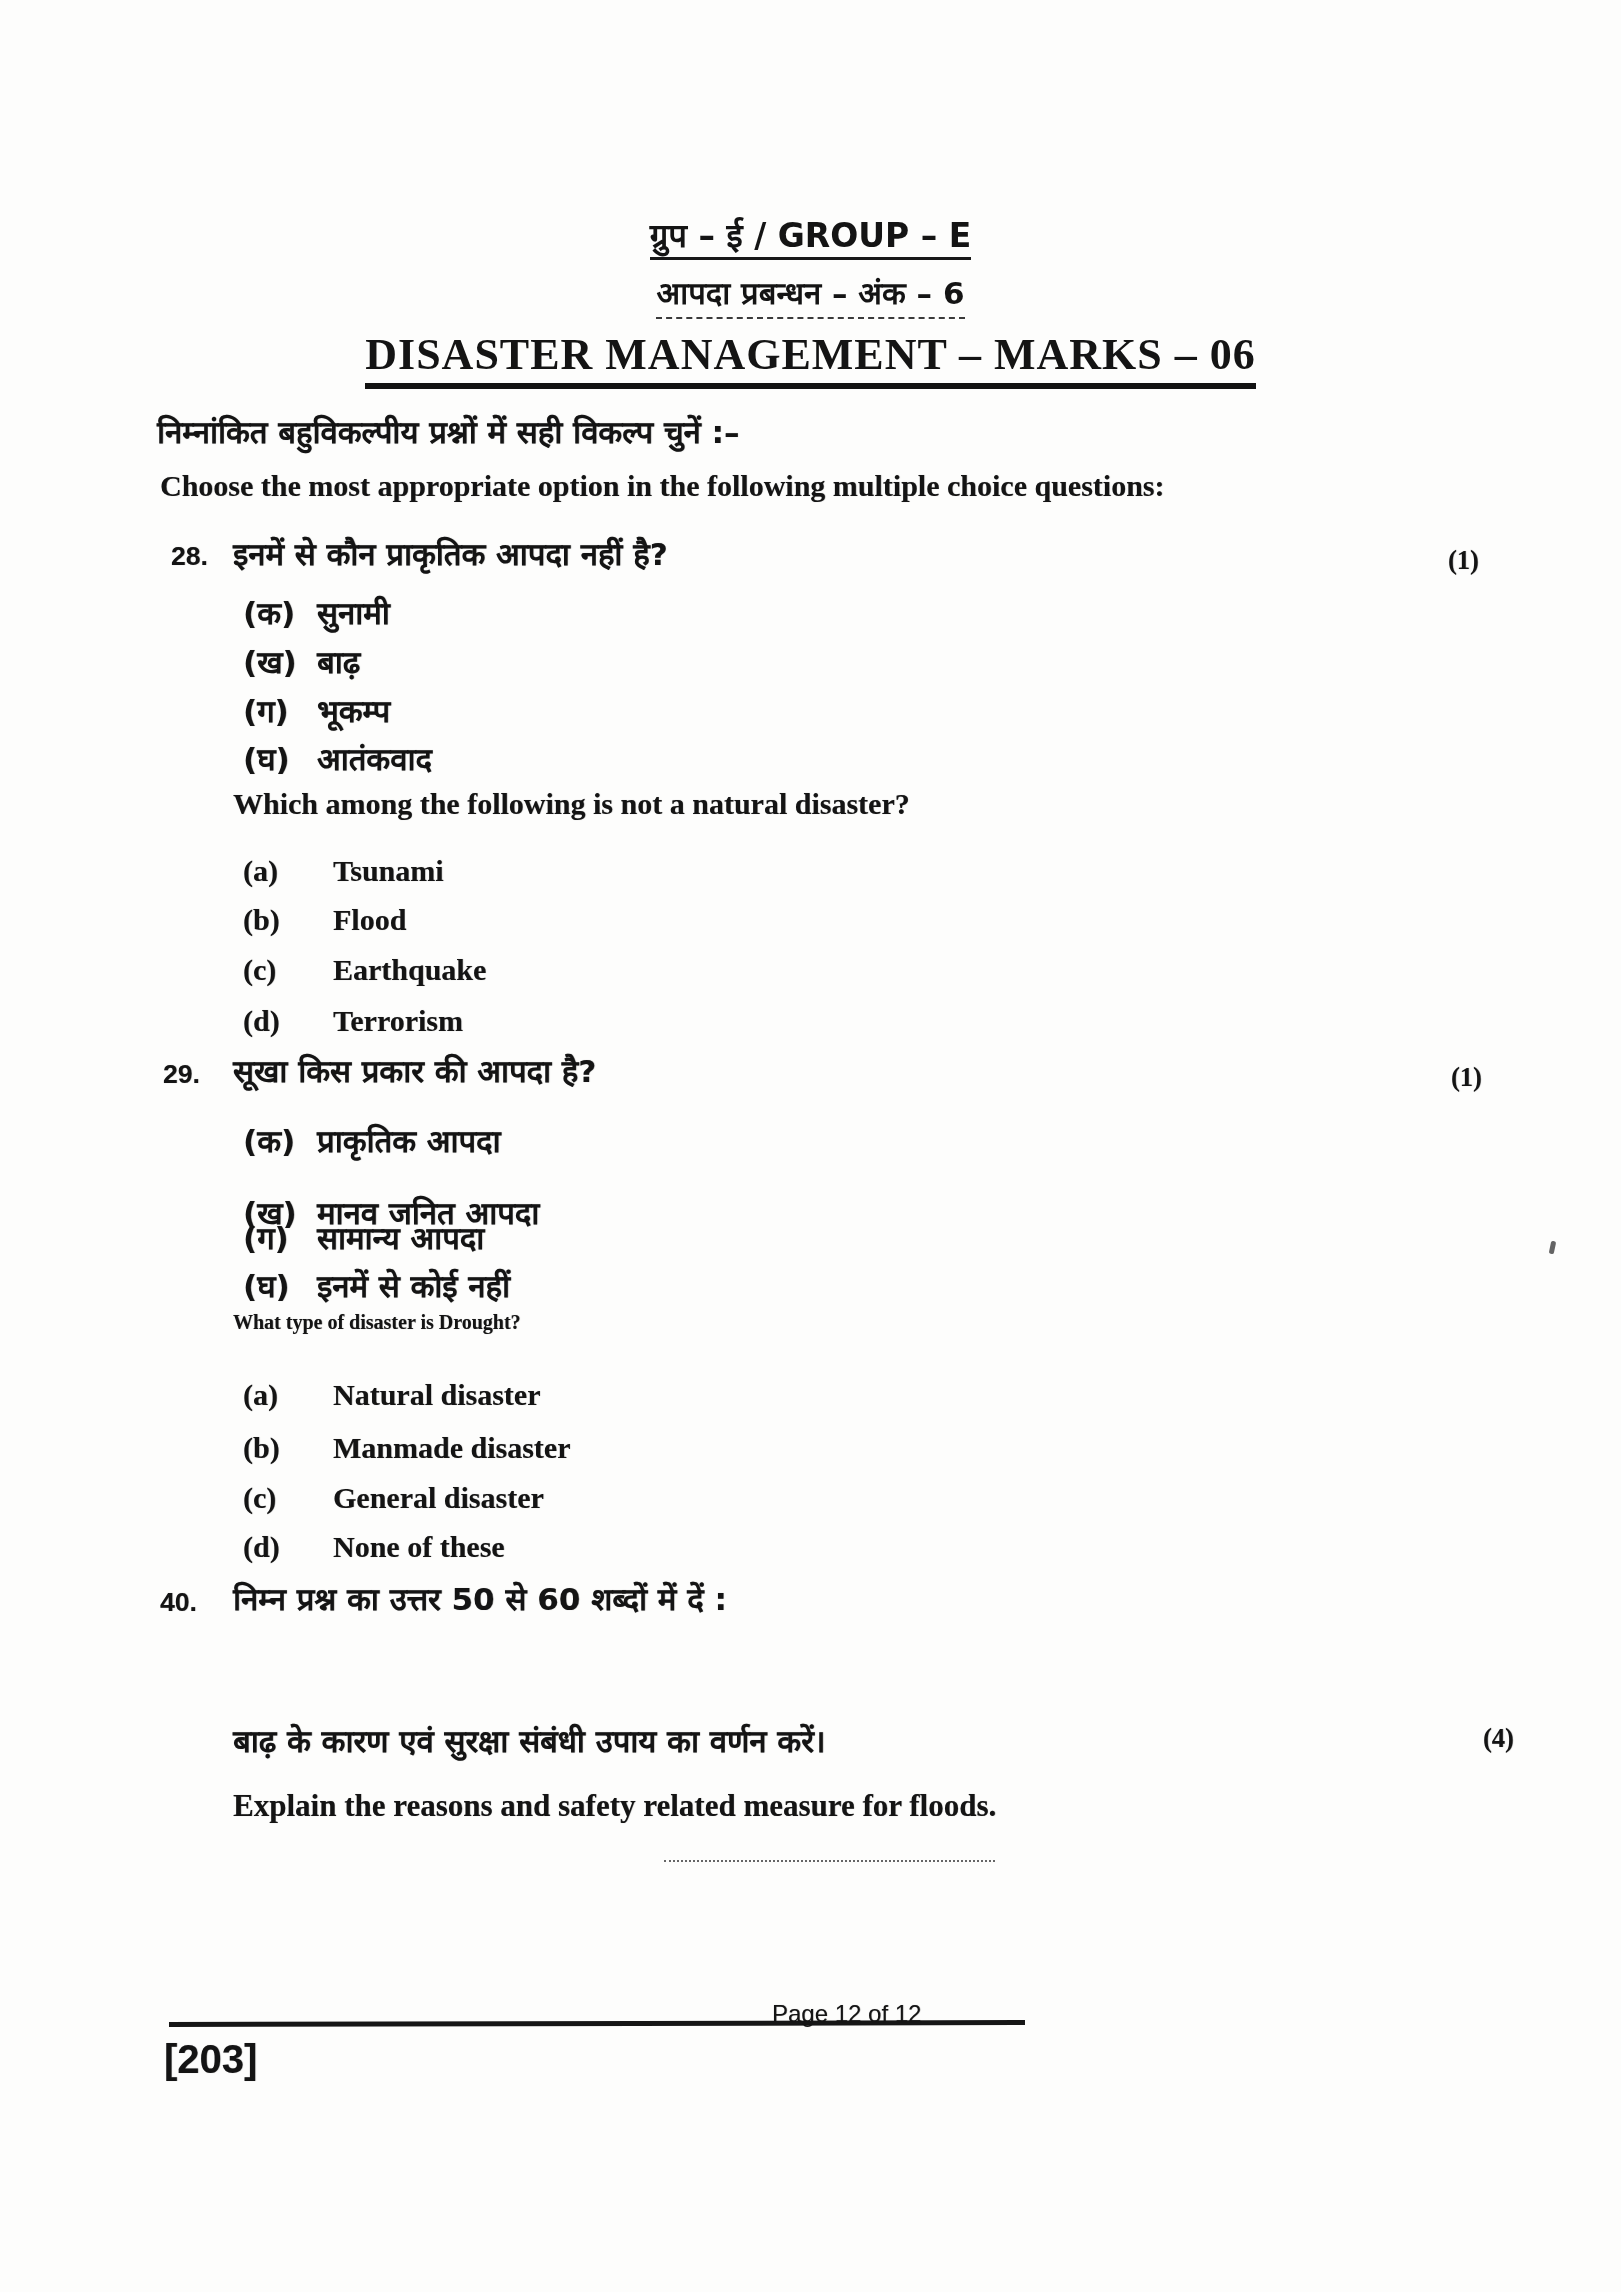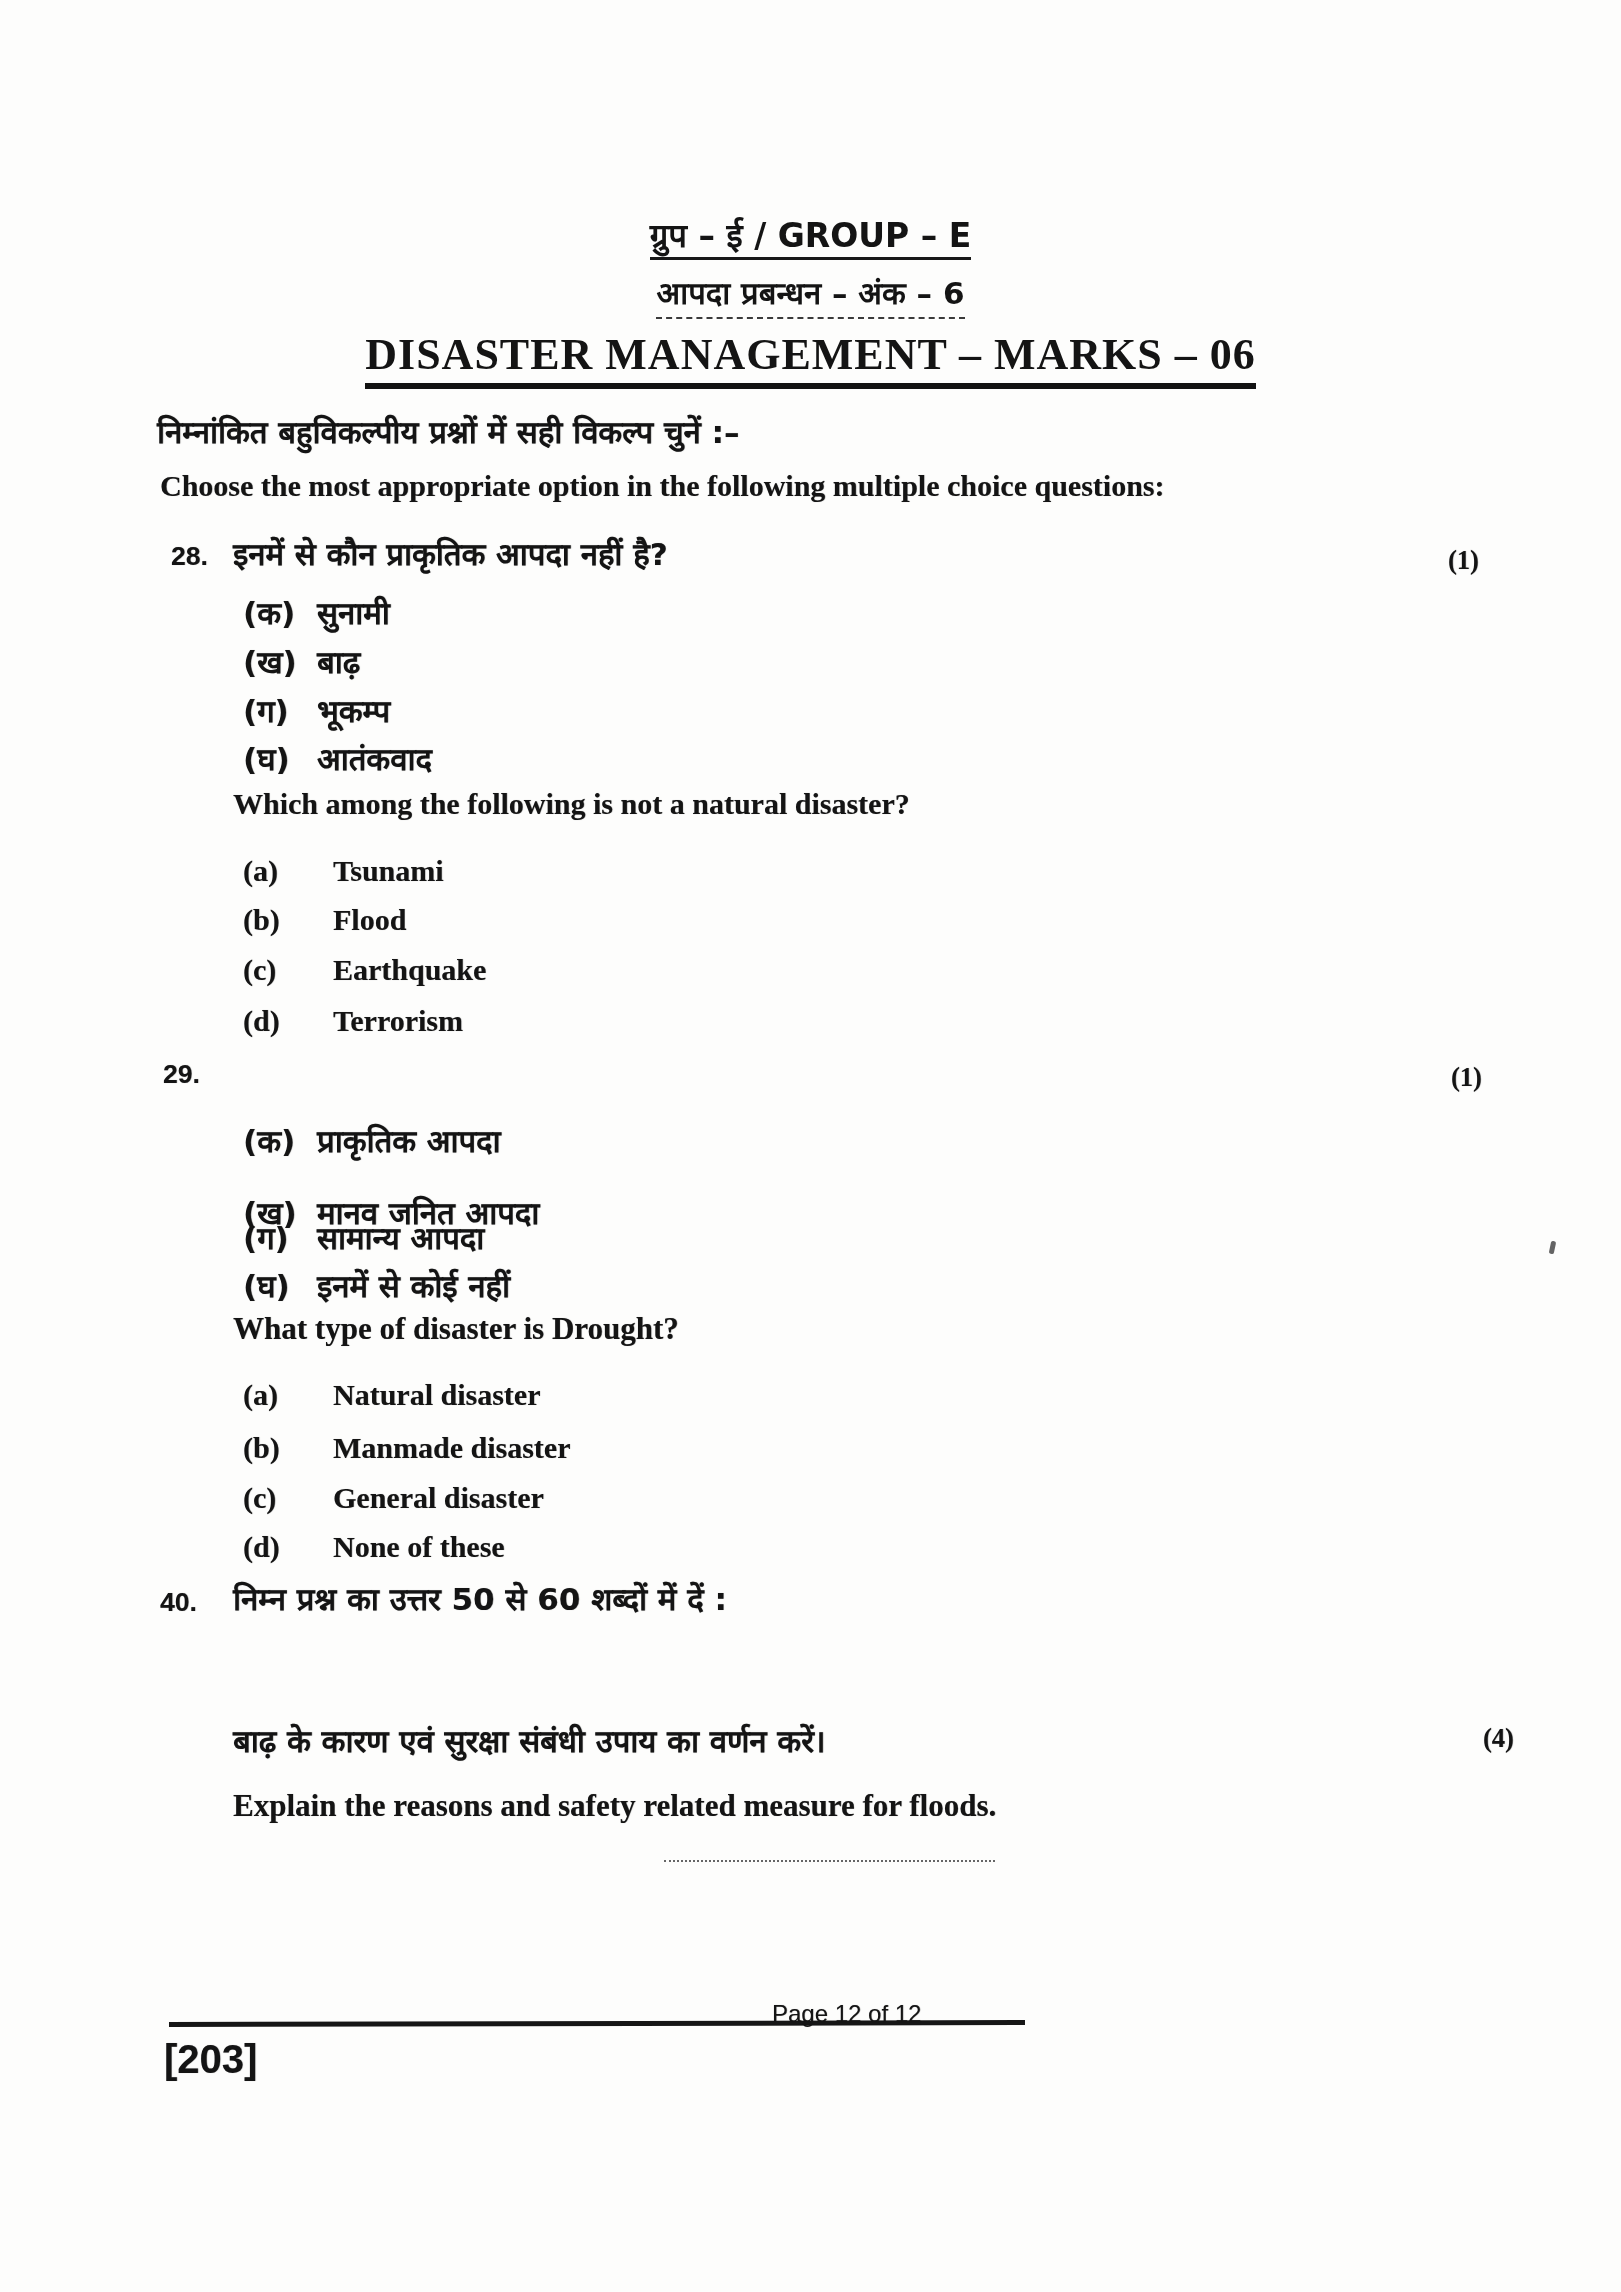--- a/index.html
+++ b/index.html
@@ -23,21 +23,21 @@
   .h-title .inner { border-bottom:6.9px solid #121212; padding-bottom:3.9px; }
 
   .instr-hi { left:157px; top:410px; font-size:31px; font-weight:600; }
   .instr-en { left:160px; top:469px; font-size:30px; font-weight:700; }
 
   .qnum { font-size:26.5px; font-weight:700; font-family:"Liberation Sans","DejaVu Sans",sans-serif; }
   .marks { font-size:26.5px; font-weight:700; font-family:"Liberation Serif","DejaVu Serif",serif; }
 
   .hq { font-size:31px; font-weight:600; }
   .eq { font-size:30px; font-weight:600; }
-  .eq.bold { font-weight:700; font-size:31px; }
+  .eq.bold { font-weight:700; font-size:20px; }
 
   .row { position:absolute; left:243px; white-space:nowrap; text-shadow:0.4px 0.4px 0.7px rgba(25,25,25,0.45); }
   .row .olabel { display:inline-block; width:74px; }
   .row.hopt { font-size:31px; font-weight:600; }
   .row.eopt { font-size:30px; font-weight:600; font-family:"Liberation Serif","DejaVu Serif",serif; }
   .row.eopt .olabel { width:90px; font-weight:700; }
   .row.eopt.heavy { font-weight:700; }
 
   .dotted-divider { position:absolute; left:664px; top:1860px; width:331px; height:0;
     border-bottom:2.9px dotted #4c4c4c; opacity:0.85; }
@@ -94,20 +94,21 @@
     <span class="olabel">(b)</span><span class="otext">Flood</span>
   </div>
   <div class="row eopt" style="top:953px;">
     <span class="olabel">(c)</span><span class="otext">Earthquake</span>
   </div>
   <div class="row eopt" style="top:1004px;">
     <span class="olabel">(d)</span><span class="otext">Terrorism</span>
   </div>
 
   <div class="txt qnum" style="left:163px; top:1059px;">29.</div>
+  <div class="txt hi hq" style="left:233px; top:1049px;">सूखा किस प्रकार की आपदा है?</div>
   <div class="txt marks" style="left:1451px; top:1062px;">(1)</div>
 
   <div class="row hopt" style="top:1119px;">
     <span class="olabel">(क)</span><span class="otext">प्राकृतिक आपदा</span>
   </div>
   <div class="row hopt" style="top:1167px;margin-top:24px;">
     <span class="olabel">(ख)</span><span class="otext">मानव जनित आपदा</span>
   </div>
   <div class="row hopt" style="top:1216px;">
     <span class="olabel">(ग)</span><span class="otext">सामान्य आपदा</span>

